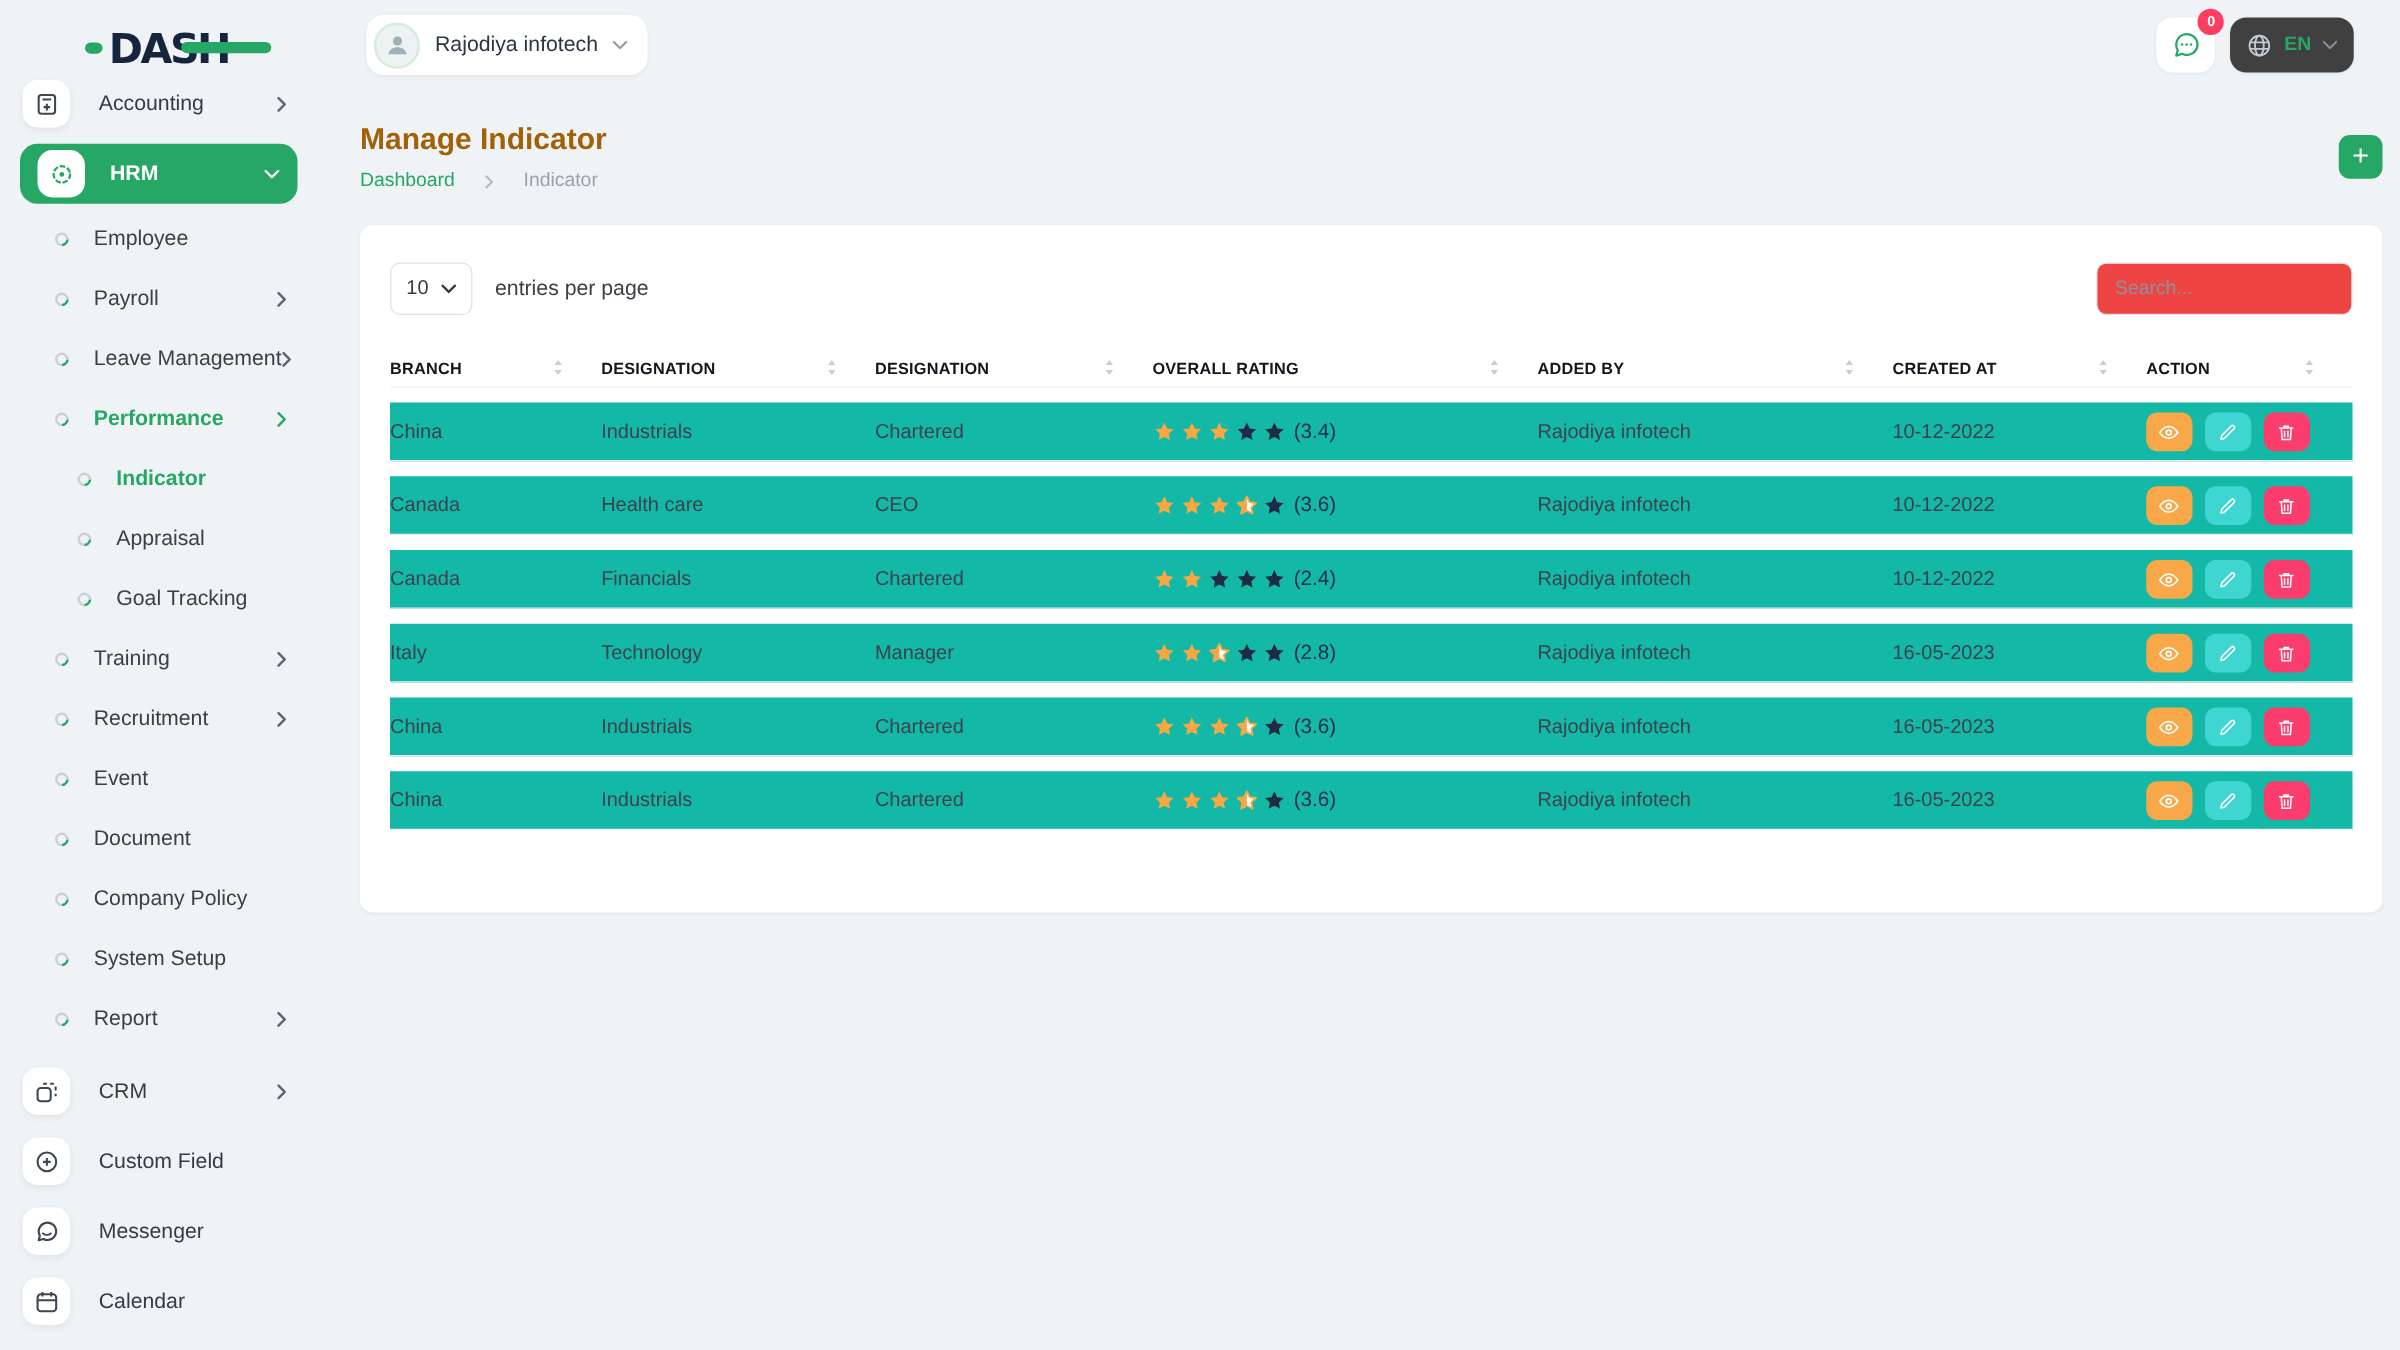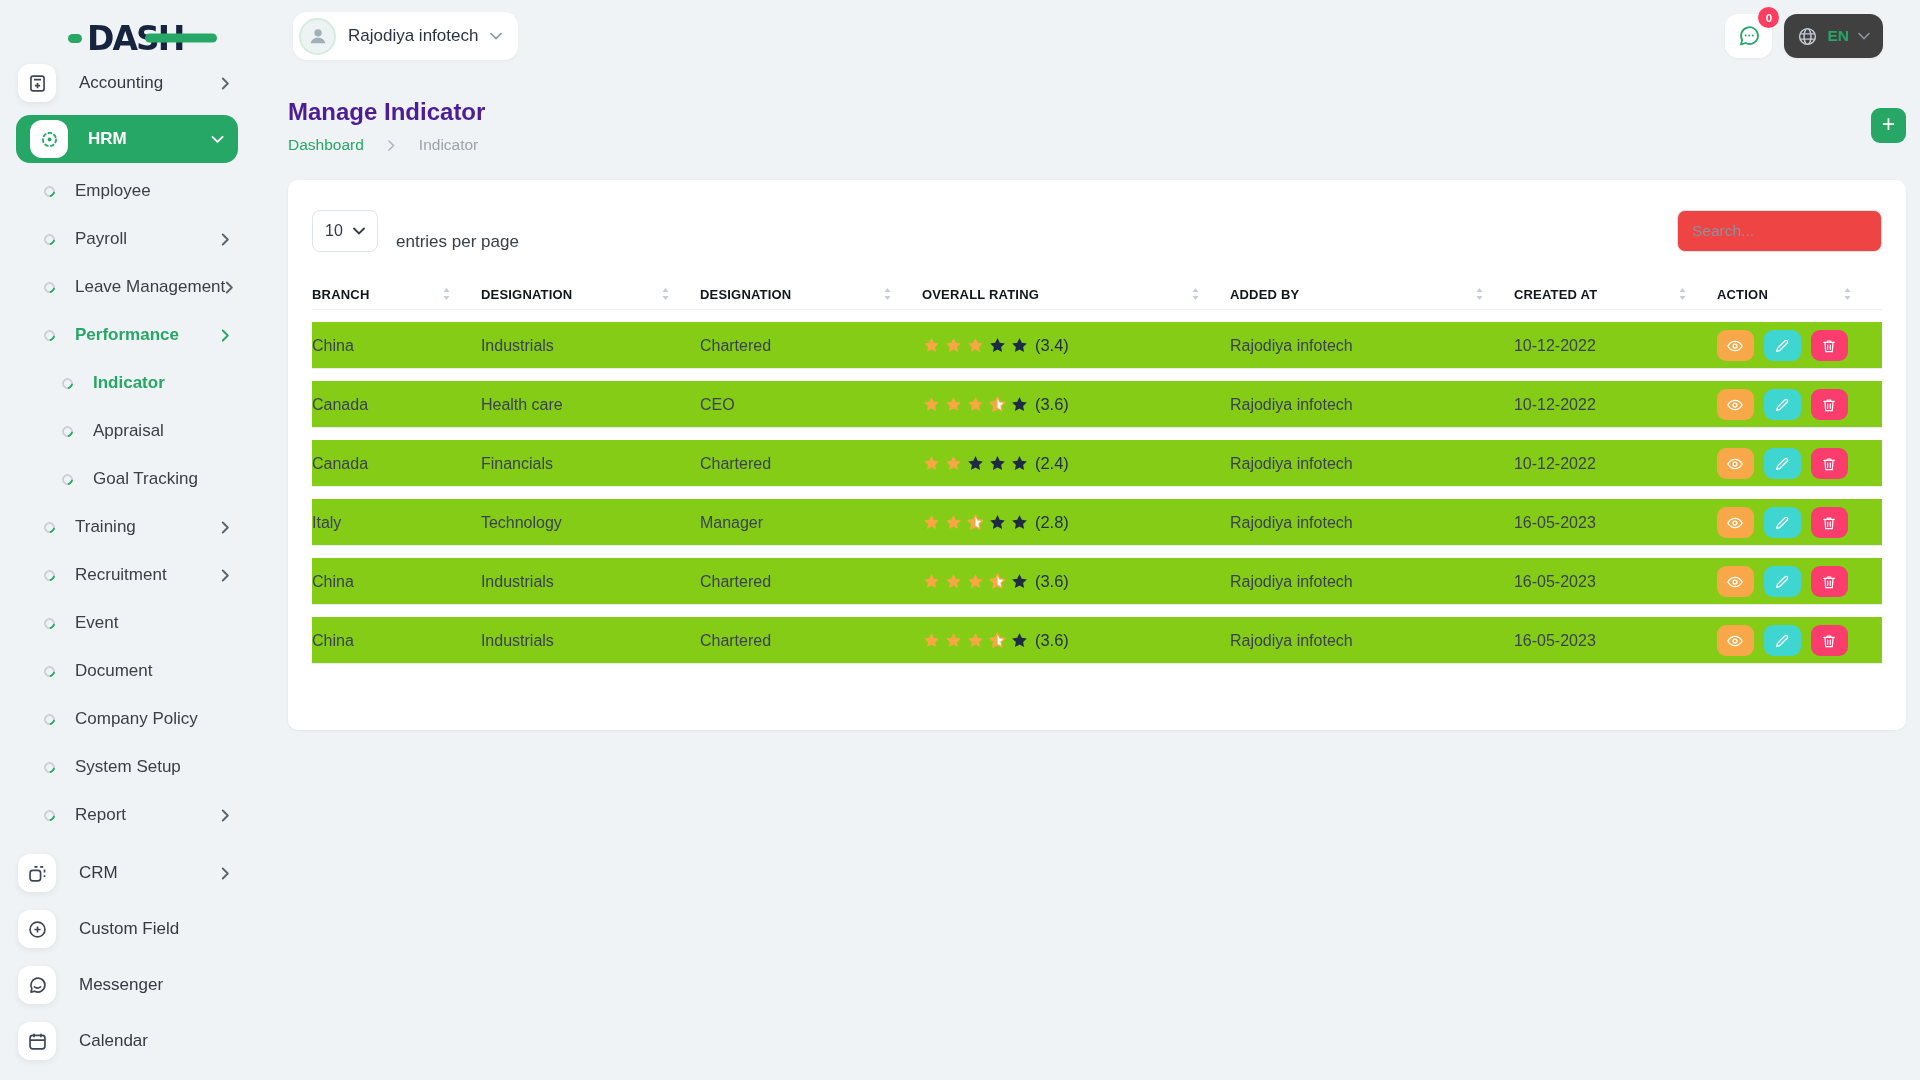--- a/index.html
+++ b/index.html
@@ -53,46 +53,46 @@
   .bullet{width:11px;height:11px;border-radius:50%;border:2.5px solid #c9d0d6;border-bottom-color:var(--green);
       transform:rotate(-45deg);margin-right:20px;flex:none;}
   .side-label{white-space:nowrap;}
   .chev{margin-left:auto;color:#5b6570;display:flex;align-items:center;}
   .side-item.active .chev{color:currentColor;}
   .side-item.top.active .chev{color:#fff;}
   .side-item.sub.active .chev{color:var(--green);}
 
   
   .main{position:absolute;left:260px;top:0;right:0;bottom:0;}
-  .page-title{margin:98px 0 0 28px;font-size:24px;font-weight:700;color:#4c1d95;}
+  .page-title{margin:98px 0 0 28px;font-size:24px;font-weight:700;color:#a16207;}
   .breadcrumb{margin:10px 0 0 28px;display:flex;align-items:center;gap:24px;font-size:15.5px;text-align:center;}
   .bc-link{color:var(--green);cursor:pointer;}
   .bc-sep{color:#aeb6bd;display:flex;}
   .bc-current{color:var(--muted);}
   .add-btn{position:absolute;top:108px;right:14px;width:35px;height:35px;border:none;border-radius:9px;
       background:var(--green);color:#fbfdf4;font-size:23px;line-height:1;cursor:pointer;display:flex;
       align-items:center;justify-content:center;padding-bottom:3px;}
 
   .card{margin:26px 14px 0 28px;background:#fff;border-radius:10px;box-shadow:0 1px 3px rgba(20,25,40,.06);
       padding:30px 24px 54px;}
-  .controls{display:flex;align-items:flex-end;}
+  .controls{display:flex;align-items:center;}
   .select-box{width:66px;height:42px;border:1px solid var(--border);border-radius:8px;display:flex;
       align-items:center;justify-content:center;gap:10px;font-size:16px;color:#343b43;cursor:pointer;background:#fff;}
   .entries-label{margin-left:18px;font-size:17px;color:var(--side-text);}
   .search-input{margin-left:auto;width:205px;height:42px;border:1px solid var(--border);border-radius:8px;
       padding:0 14px;font-size:15.5px;color:#343b43;outline:none;font-family:inherit;background:#ef4444;}
   .search-input::placeholder{color:#8a939d;}
 
   .table{margin-top:26px;}
   .grid-row{display:grid;grid-template-columns:10.76% 13.95% 14.14% 19.62% 18.09% 12.93% 10.51%;}
   .thead{height:32px;margin-bottom:12px;box-shadow:inset 0 -1px 0 #eef1f4;}
   .th{display:flex;align-items:center;justify-content:space-between;padding-right:30px;
       font-size:13px;font-weight:700;color:#12161d;letter-spacing:.2px;}
   .sort{display:flex;flex-direction:column;gap:1px;cursor:pointer;}
-  .trow{height:47px;margin-bottom:12px;background:#84cc16;box-shadow:inset 0 -1px 0 #e8ecef;}
+  .trow{height:47px;margin-bottom:12px;background:#14b8a6;box-shadow:inset 0 -1px 0 #e8ecef;}
   .td{display:flex;align-items:center;font-size:16px;color:var(--text);}
   .stars{display:flex;align-items:center;gap:3px;}
   .star{display:flex;width:19px;height:19px;}
   .star svg{width:19px;height:19px;}
   .rating-value{margin-left:6px;color:#243049;font-size:16.5px;}
   .actions{display:flex;gap:10px;}
   .act-btn{width:37px;height:31px;border:none;border-radius:9px;display:flex;align-items:center;
       justify-content:center;color:#fff;cursor:pointer;}
   .act-view{background:var(--act-view);}
   .act-edit{background:var(--act-edit);}

